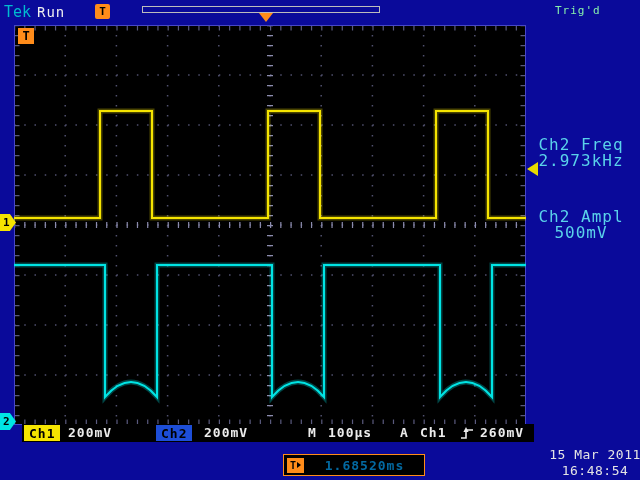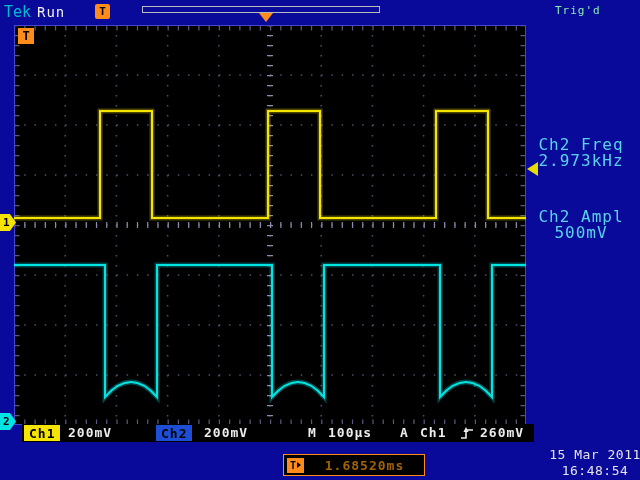--- a/index.html
+++ b/index.html
@@ -56,21 +56,21 @@
   .a-src { left:398px; }
   .a-lvl { left:458px; }
   .slope { left:438px; top:2px; }
   
   .delaybox { position:absolute; left:283px; top:454px; width:142px; height:22px;
               background:#000; border:1px solid #ff8c1a;
               display:flex; align-items:center; gap:4px; padding:0 3px; }
   .tchip.small { width:17px; height:15px; font-size:10px; flex:none; gap:1px; }
   .arr-r { width:0; height:0; border-top:3px solid transparent;
            border-bottom:3px solid transparent; border-left:4px solid #000; }
-  .delayval { flex:1; text-align:center; color:#a16207; font-size:13px; font-weight:bold; letter-spacing:1px; }
+  .delayval { flex:1; text-align:center; color:#0369a1; font-size:13px; font-weight:bold; letter-spacing:1px; }
   
   .datetime { position:absolute; left:536px; top:447px; width:118px; text-align:center;
               color:#e4e4e4; font-size:13px; line-height:16px; letter-spacing:0.5px; }
 </style>
 </head>
 <body>
 
 <div class="scope">
 
   <span class="tek">Tek</span>

